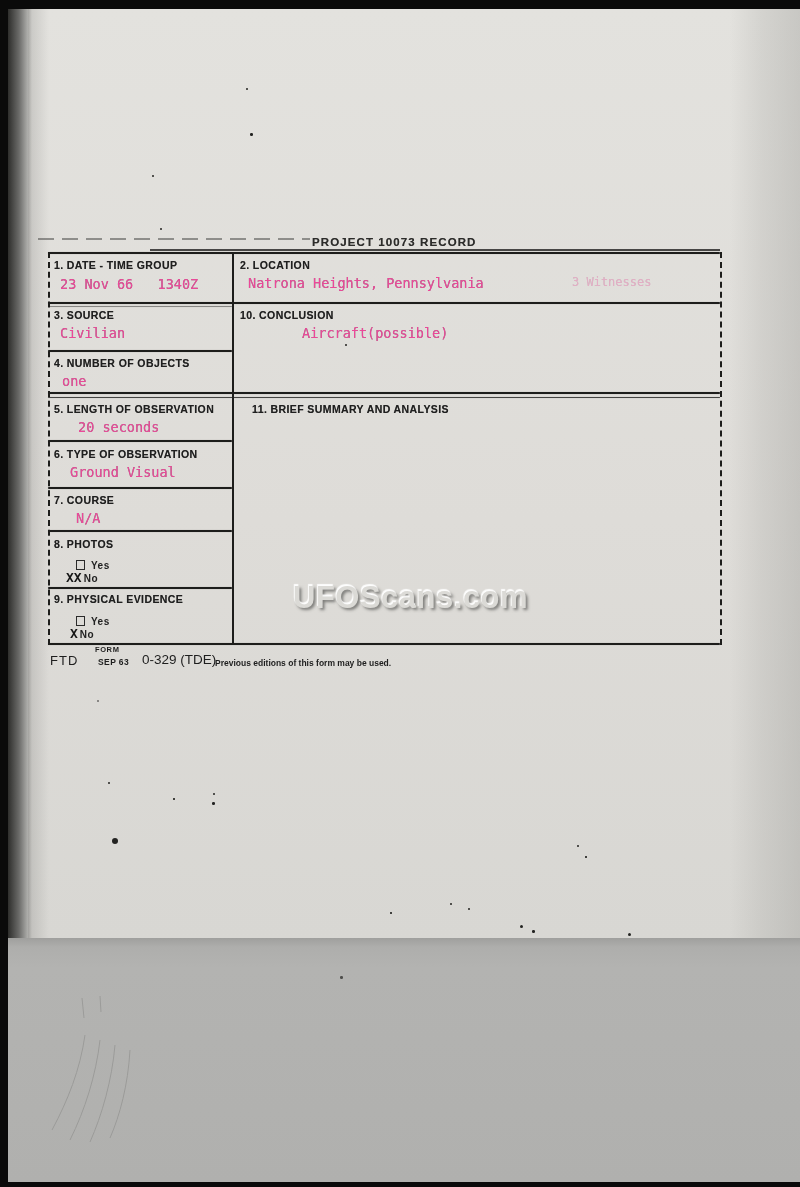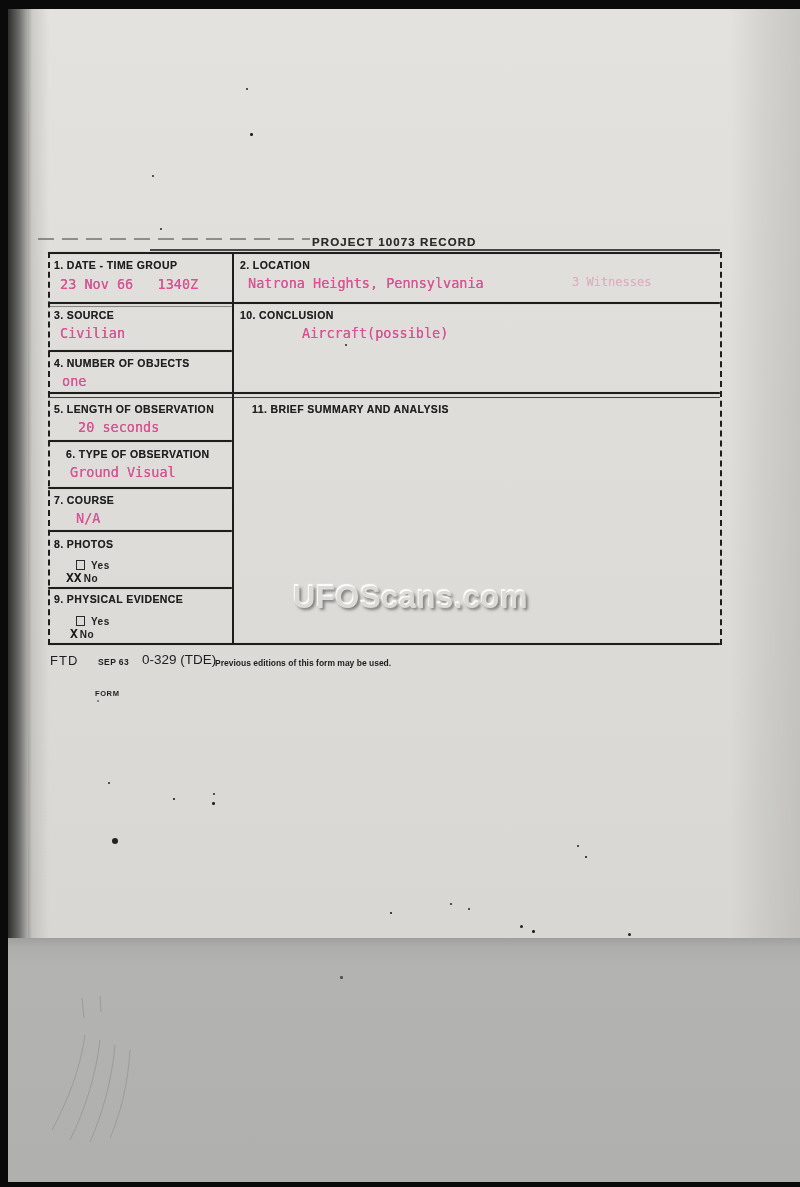--- a/index.html
+++ b/index.html
@@ -116,21 +116,21 @@
   <div class="val" style="left:206px;top:73px;margin-left:48px;">Aircraft(possible)</div>
 
   <div class="lbl" style="left:6px;top:105px;">4. NUMBER OF OBJECTS</div>
   <div class="val" style="left:14px;top:121px;">one</div>
 
   <div class="lbl" style="left:6px;top:151px;">5. LENGTH OF OBSERVATION</div>
   <div class="val" style="left:30px;top:167px;">20 seconds</div>
 
   <div class="lbl" style="left:204px;top:151px;">11. BRIEF SUMMARY AND ANALYSIS</div>
 
-  <div class="lbl" style="left:18px;top:196px;">6. TYPE OF OBSERVATION</div>
+  <div class="lbl" style="left:6px;top:196px;">6. TYPE OF OBSERVATION</div>
   <div class="val" style="left:22px;top:212px;">Ground Visual</div>
 
   <div class="lbl" style="left:6px;top:242px;">7. COURSE</div>
   <div class="val" style="left:28px;top:258px;">N/A</div>
 
   <div class="lbl" style="left:6px;top:286px;">8. PHOTOS</div>
   <div class="ynrow" style="left:28px;top:303px;">
     <span class="cbx"></span><span class="yn">Yes</span>
   </div>
   <div class="ynrow" style="left:18px;top:316px;">
@@ -139,21 +139,21 @@
 
   <div class="lbl" style="left:6px;top:341px;">9. PHYSICAL EVIDENCE</div>
   <div class="ynrow" style="left:28px;top:359px;">
     <span class="cbx"></span><span class="yn">Yes</span>
   </div>
   <div class="ynrow" style="left:22px;top:372px;">
     <span class="mark">X</span><span class="yn">No</span>
   </div>
 </div>
 
-<div class="ft" style="left:95px;top:645px;font:700 7.5px 'Liberation Sans',sans-serif;letter-spacing:.6px;margin-top:44px;">FORM</div>
+<div class="ft" style="left:95px;top:645px;font:700 7.5px 'Liberation Sans',sans-serif;letter-spacing:.6px;">FORM</div>
 <div class="ft" style="left:50px;top:653px;font:400 13px 'Liberation Sans',sans-serif;letter-spacing:1px;">FTD</div>
 <div class="ft" style="left:98px;top:657px;font:700 8.5px 'Liberation Sans',sans-serif;letter-spacing:.4px;">SEP 63</div>
 <div class="ft" style="left:142px;top:652px;font:400 13.5px 'Liberation Sans',sans-serif;">0-329  (TDE)</div>
 <div class="ft" style="left:215px;top:658px;font:700 8.5px 'Liberation Sans',sans-serif;">Previous editions of this form may be used.</div>
 
 <div class="watermark">UFOScans.com</div>
 
 <div class="sp" style="left:246px;top:88px;width:2px;height:2px;"></div>
 <div class="sp" style="left:250px;top:133px;width:2.5px;height:2.5px;"></div>
 <div class="sp" style="left:152px;top:175px;width:2px;height:2px;"></div>

